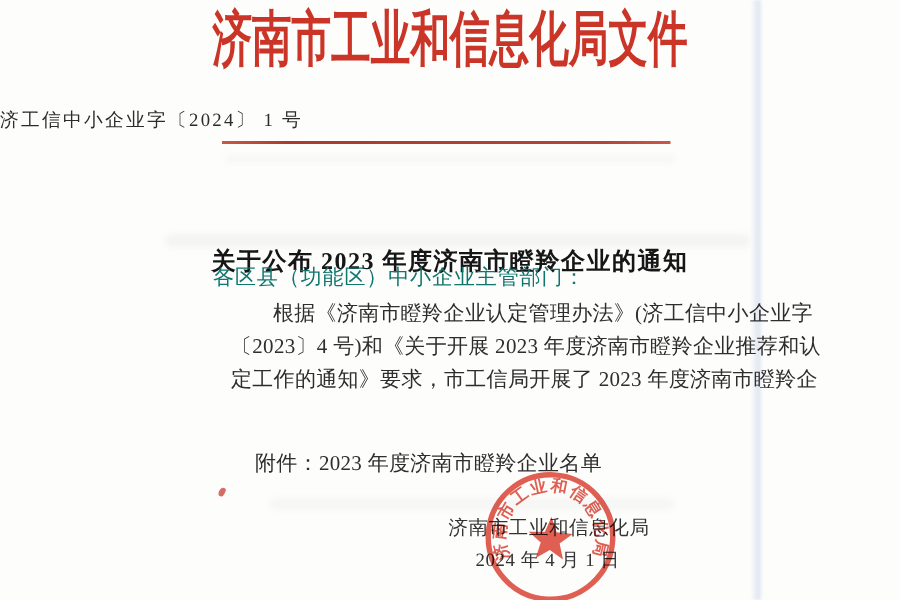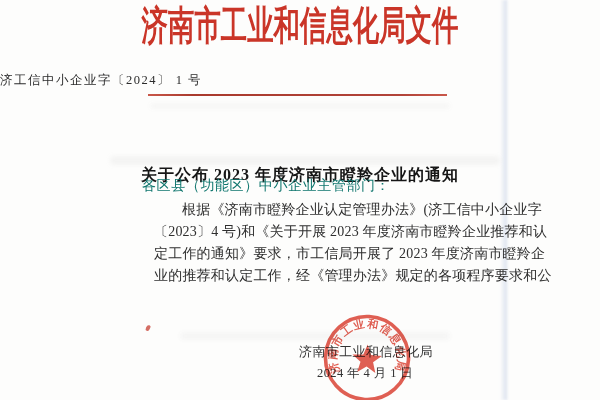--- a/index.html
+++ b/index.html
@@ -136,22 +136,22 @@
   <div class="doc-number">济工信中小企业字〔2024〕 1 号</div>
   <div class="red-divider"></div>
 
   <div class="doc-title">关于公布 2023 年度济南市瞪羚企业的通知</div>
 
   <div class="recipient">各区县（功能区）中小企业主管部门：</div>
   <div class="body-block">
     <div class="body-line indent">根据《济南市瞪羚企业认定管理办法》(济工信中小企业字</div>
     <div class="body-line">〔2023〕4 号)和《关于开展 2023 年度济南市瞪羚企业推荐和认</div>
     <div class="body-line">定工作的通知》要求，市工信局开展了 2023 年度济南市瞪羚企</div>
-    <div class="body-line">业的推荐和认定工作，经《管理办法》规定的各项程序要求和公</div>
   </div>
+  <div class="attachment">附件：2023 年度济南市瞪羚企业名单</div>
 
   <div class="signature">济南市工业和信息化局</div>
   <div class="sign-date">2024 年 4 月 1 日</div>
 
   <div class="seal">
     <svg width="124" height="124" viewBox="0 0 124 124">
       <circle cx="62" cy="62" r="41.5" fill="none" stroke="#dd4a3c" stroke-width="3.6"></circle>
       <path d="M62,48.5 L65.9,58.7 L76.7,59.2 L68.3,66 L71.1,76.5 L62,70.6 L52.9,76.5 L55.7,66 L47.3,59.2 L58.1,58.7 Z" fill="#dd4a3c"></path>
       <defs>
         <path id="sealArc" d="M 35.6 77.3 A 30.5 30.5 0 1 1 88.4 77.3" fill="none"></path>

